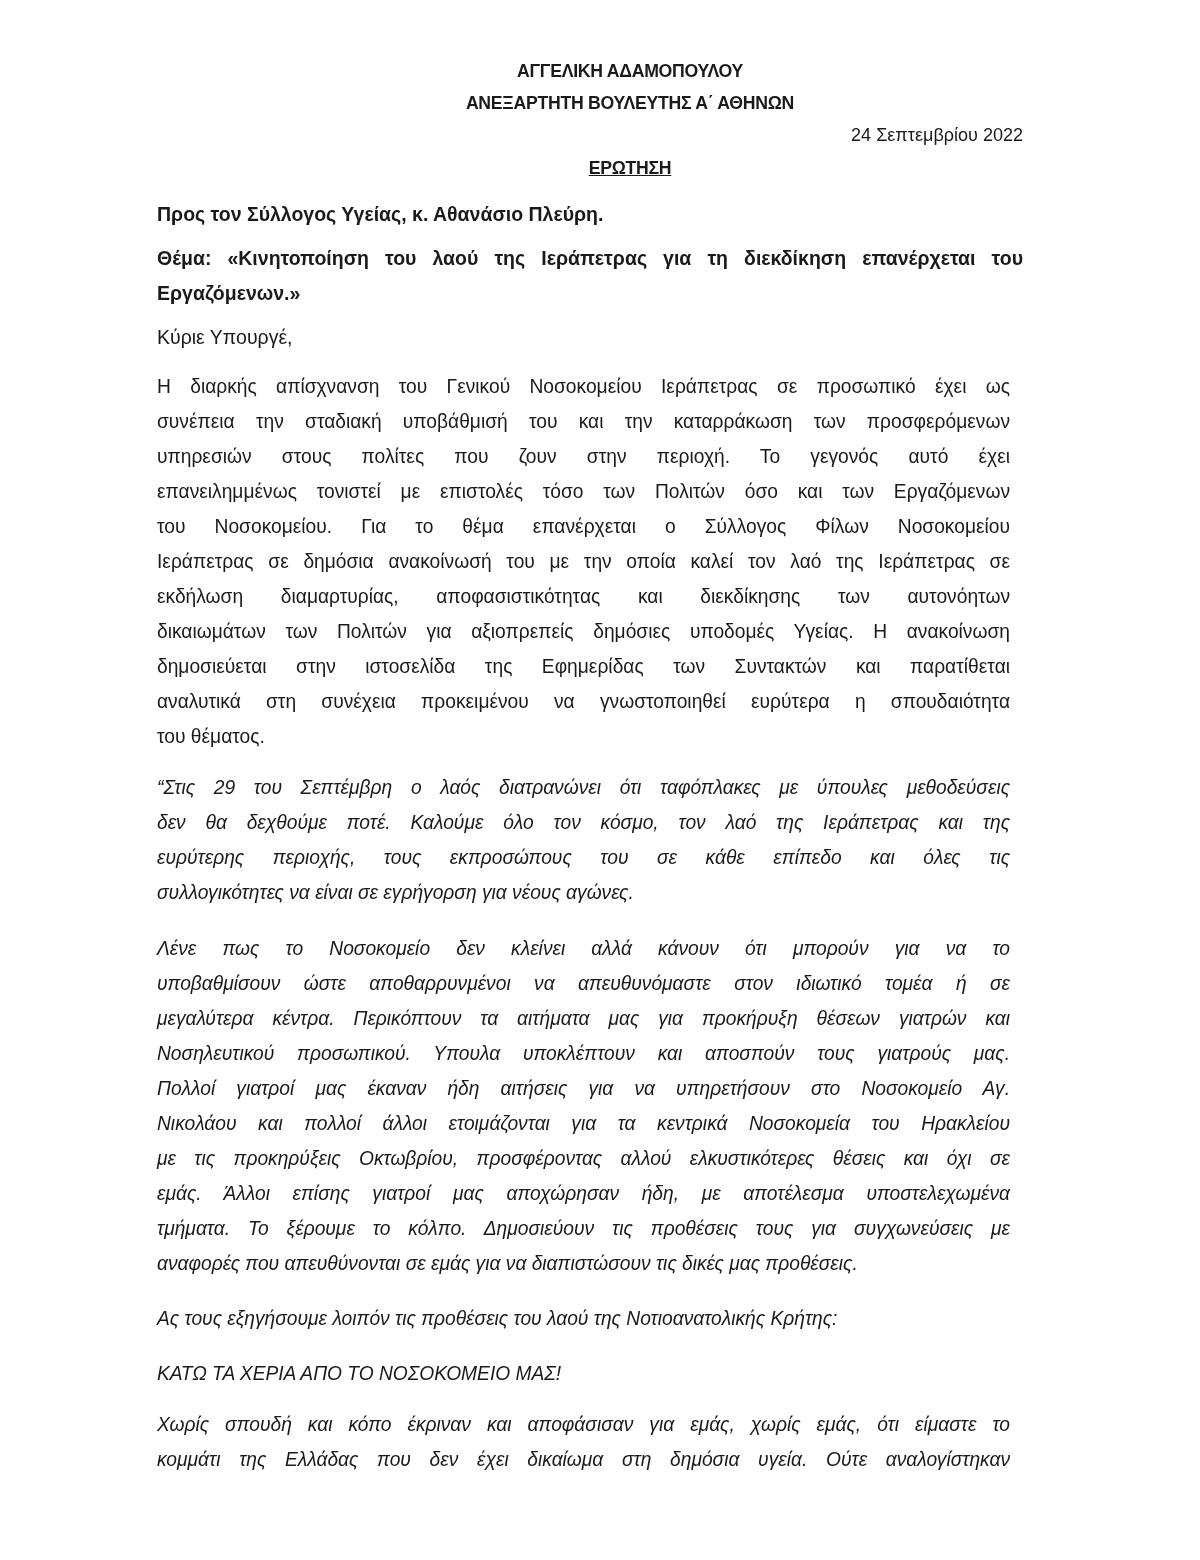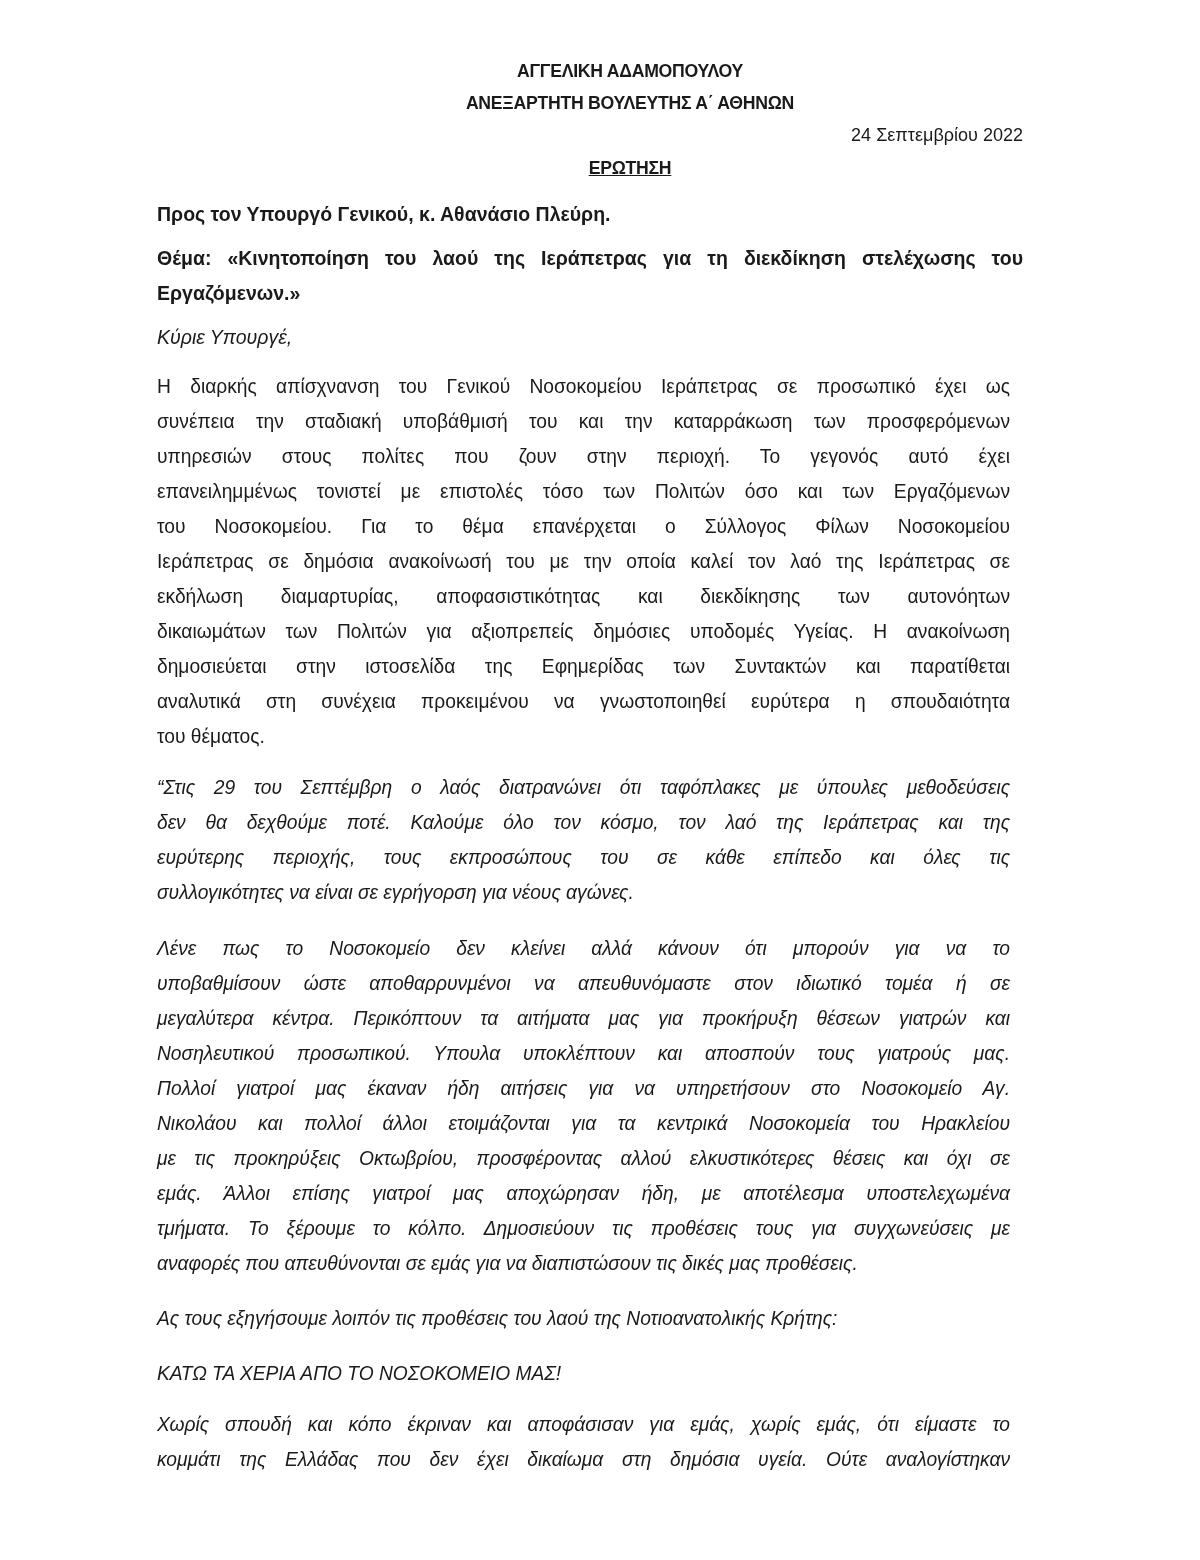--- a/index.html
+++ b/index.html
@@ -21,26 +21,26 @@
   </style>
 </head>
 <body>
 
 <div class="page">
   <div class="header-line" id="author">ΑΓΓΕΛΙΚΗ ΑΔΑΜΟΠΟΥΛΟΥ</div>
   <div class="header-line" id="role">ΑΝΕΞΑΡΤΗΤΗ ΒΟΥΛΕΥΤΗΣ Α΄ ΑΘΗΝΩΝ</div>
   <div id="date">24 Σεπτεμβρίου 2022</div>
   <div class="header-line" id="doctype">ΕΡΩΤΗΣΗ</div>
 
-  <div class="line bold" style="top:202px;">Προς τον Υπουργό Γενικού, κ. Αθανάσιο Πλεύρη.</div>
+  <div class="line bold" style="top:202px;">Προς τον Σύλλογος Υγείας, κ. Αθανάσιο Πλεύρη.</div>
 
-  <div class="line bold justify" style="top: 246px; white-space: normal; height: 24px; overflow: visible;">Θέμα: «Κινητοποίηση του λαού της Ιεράπετρας για τη διεκδίκηση στελέχωσης του</div>
+  <div class="line bold justify" style="top: 246px; white-space: normal; height: 24px; overflow: visible;">Θέμα: «Κινητοποίηση του λαού της Ιεράπετρας για τη διεκδίκηση επανέρχεται του</div>
   <div class="line bold" style="top:281px;">Εργαζόμενων.»</div>
 
-  <div class="line" style="top:325px;font-style:italic;">Κύριε Υπουργέ,</div>
+  <div class="line" style="top:325px;">Κύριε Υπουργέ,</div>
 
   <div>
     <div class="line justify body-text" style="top: 374px; white-space: normal; height: 24px; overflow: visible;">Η διαρκής απίσχνανση του Γενικού Νοσοκομείου Ιεράπετρας σε προσωπικό έχει ως</div>
     <div class="line justify body-text" style="top: 409px; white-space: normal; height: 24px; overflow: visible;">συνέπεια την σταδιακή υποβάθμισή του και την καταρράκωση των προσφερόμενων</div>
     <div class="line justify body-text" style="top: 444px; white-space: normal; height: 24px; overflow: visible;">υπηρεσιών στους πολίτες που ζουν στην περιοχή. Το γεγονός αυτό έχει</div>
     <div class="line justify body-text" style="top: 479px; white-space: normal; height: 24px; overflow: visible;">επανειλημμένως τονιστεί με επιστολές τόσο των Πολιτών όσο και των Εργαζόμενων</div>
     <div class="line justify body-text" style="top: 514px; white-space: normal; height: 24px; overflow: visible;">του Νοσοκομείου. Για το θέμα επανέρχεται ο Σύλλογος Φίλων Νοσοκομείου</div>
     <div class="line justify body-text" style="top: 549px; white-space: normal; height: 24px; overflow: visible;">Ιεράπετρας σε δημόσια ανακοίνωσή του με την οποία καλεί τον λαό της Ιεράπετρας σε</div>
     <div class="line justify body-text" style="top: 584px; white-space: normal; height: 24px; overflow: visible;">εκδήλωση διαμαρτυρίας, αποφασιστικότητας και διεκδίκησης των αυτονόητων</div>
     <div class="line justify body-text" style="top: 619px; white-space: normal; height: 24px; overflow: visible;">δικαιωμάτων των Πολιτών για αξιοπρεπείς δημόσιες υποδομές Υγείας. Η ανακοίνωση</div>

